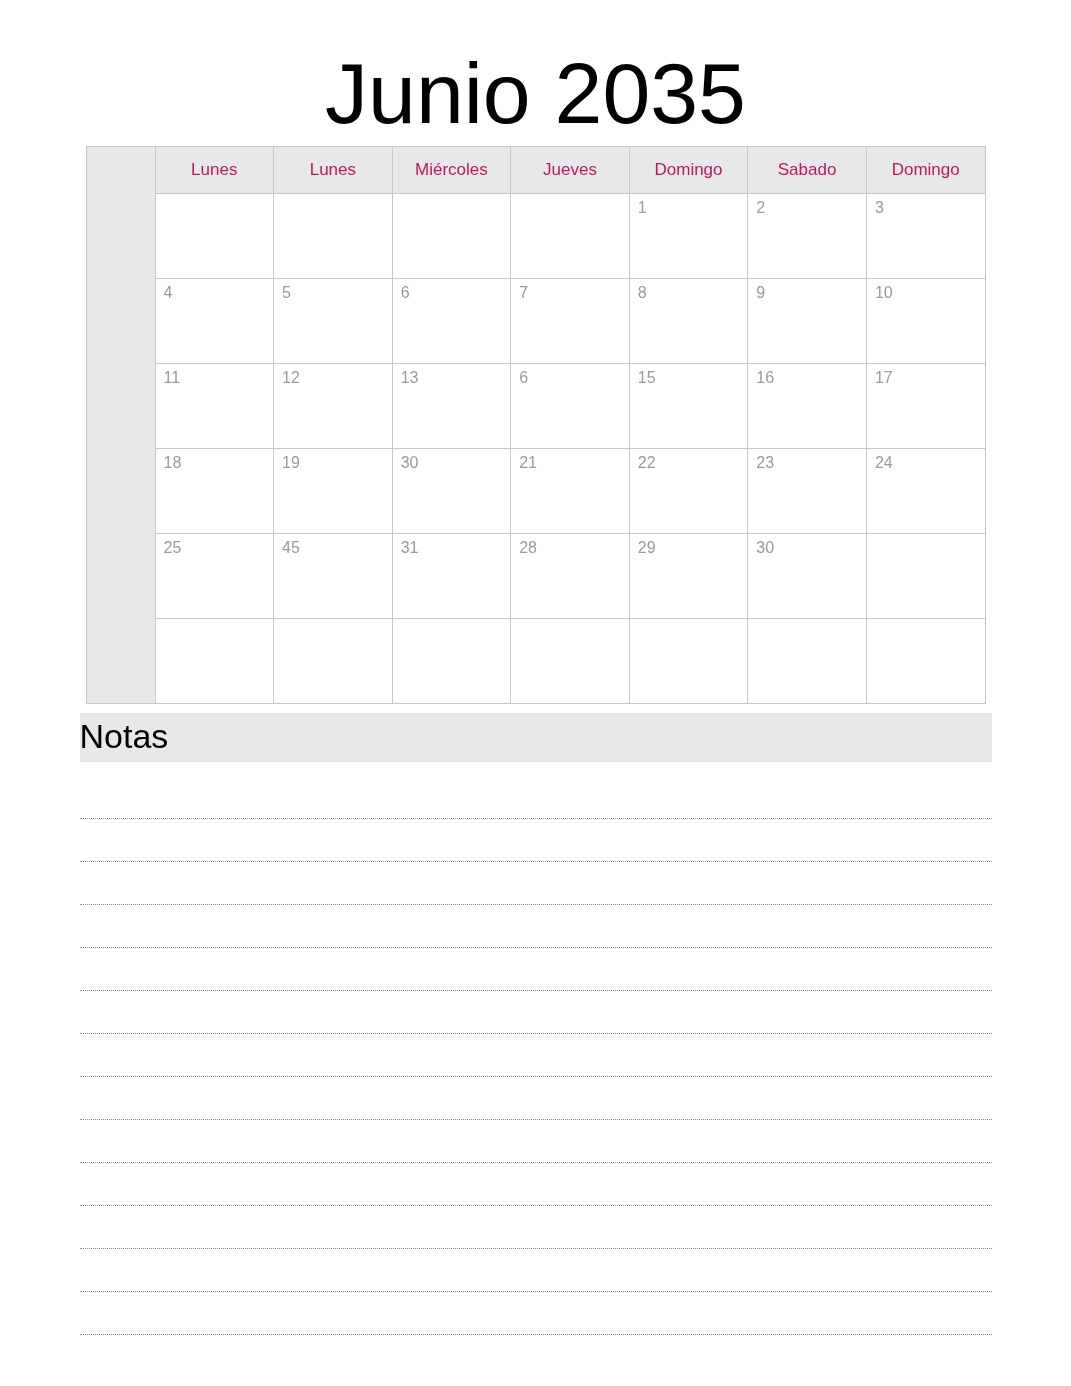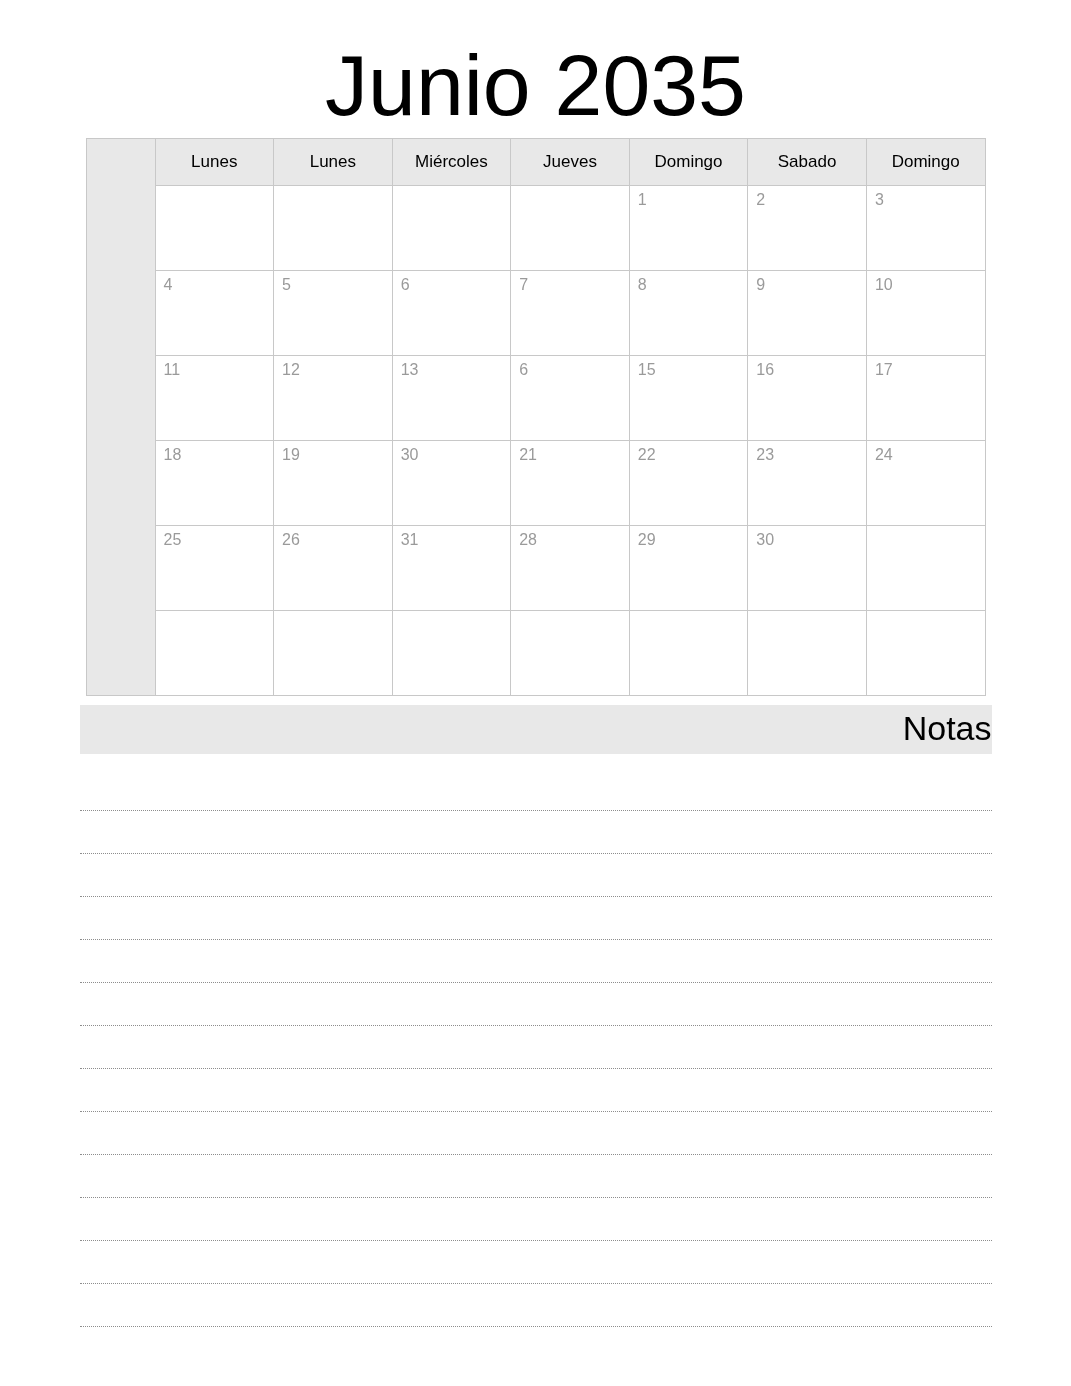--- a/index.html
+++ b/index.html
@@ -12,21 +12,21 @@
     height: 1386px;
     font-family: "Liberation Sans", sans-serif;
     color: #000000;
     position: relative;
     overflow: hidden;
   }
   .page {
     width: 1071px;
     height: 1386px;
     box-sizing: border-box;
-    padding: 8px;
+    padding: 16px;
     position: relative;
   }
 
   
   .title {
     text-align: center;
     font-size: 86px;
     font-weight: normal;
     letter-spacing: 0px;
     line-height: 1;
@@ -59,21 +59,21 @@
     border-bottom: 1px solid #c8c8c8;
     border-right: 1px solid #c8c8c8;
   }
   th.dayhead {
     background: #e8e8e8;
     font-size: 17px;
     font-weight: normal;
     text-align: center;
     height: 46px;
     vertical-align: middle;
-    color: #000000;
+    color: #be185d;
   }
   td.daycell {
     height: 84px;
     vertical-align: top;
     background: #ffffff;
   }
   td.daycell .num {
     display: block;
     font-size: 16px;
     color: #9a9a9a;
@@ -89,21 +89,21 @@
     letter-spacing: 0px;
   }
 
   
   .notes-wrap {
     margin: 8px auto 0 auto;
     width: 912px;
   }
   .notes-header {
     background: #e8e8e8;
-    text-align: right;
+    text-align: left;
     font-size: 34px;
     line-height: 1.15;
     padding: 4px 0 6px 0;
     color: #000;
     margin-top: 9px;
   }
   .notes-lines {
     margin-top: 14px;
   }
   .note-line {
@@ -226,21 +226,21 @@
         <td class="daycell">
               <span class="num">24</span>
             </td>
       </tr>
 
       <tr>
         <td class="daycell">
               <span class="num">25</span>
             </td>
         <td class="daycell">
-              <span class="num">26</span>
+              <span class="num">45</span>
             </td>
         <td class="daycell">
               <span class="num">31</span>
             </td>
         <td class="daycell">
               <span class="num">28</span>
             </td>
         <td class="daycell">
               <span class="num">29</span>
             </td>

